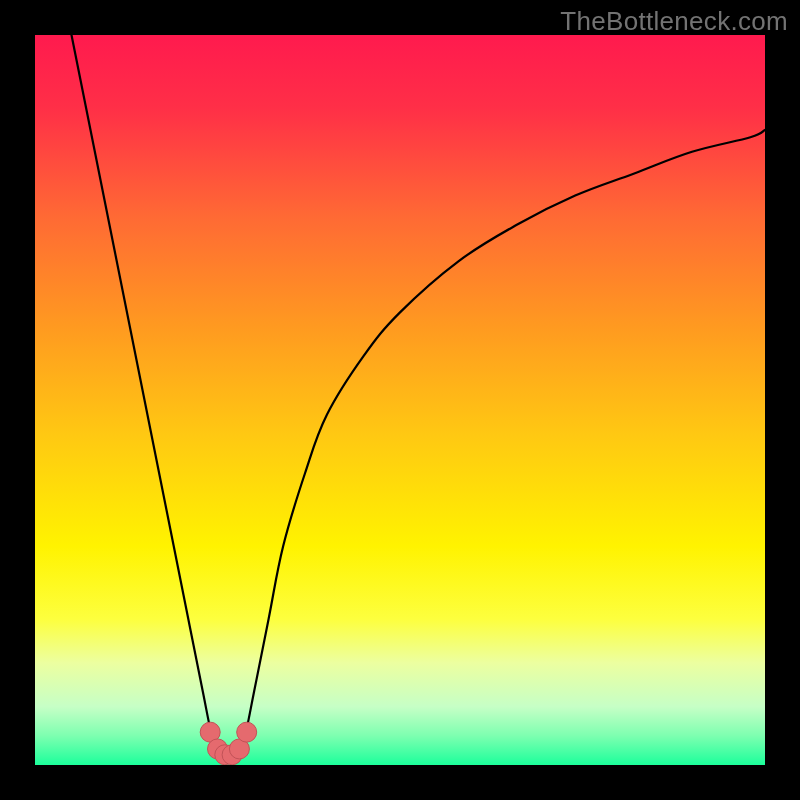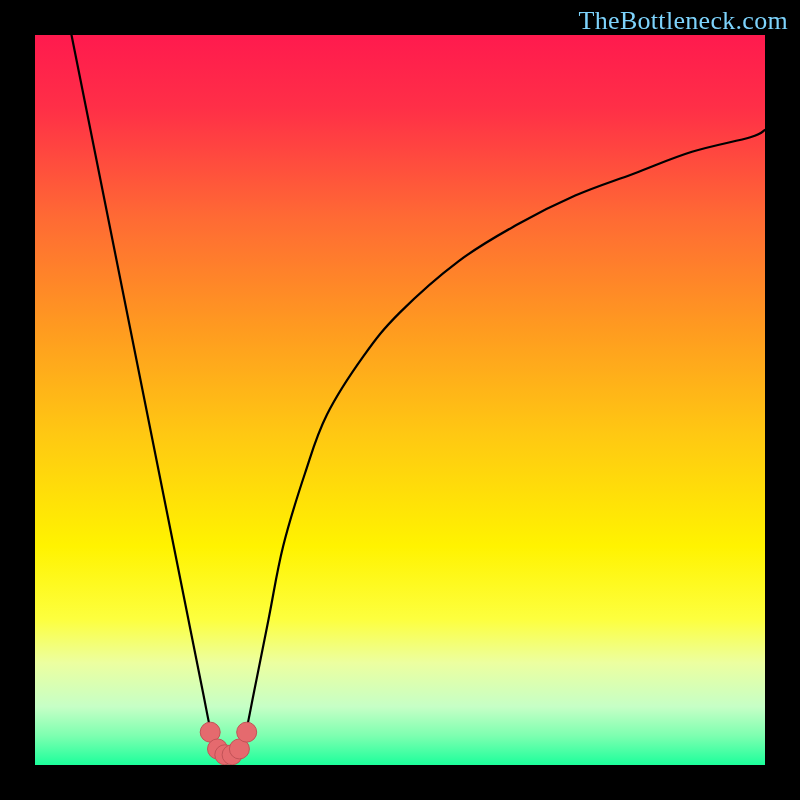--- a/index.html
+++ b/index.html
@@ -22,26 +22,25 @@
     top: 35px;
     left: 35px;
     width: 730px;
     height: 730px;
     overflow: hidden;
   }
   .watermark {
     position: absolute;
     top: 6px;
     right: 12px;
-    color: #7dd3fc;
+    color: #737373;
     font-size: 26px;
     font-weight: 500;
     letter-spacing: 0.3px;
     text-align: center;
-    font-family: Liberation Serif, serif;
   }
   svg {
     display: block;
   }
 </style>
 </head>
 <body>
 
 <div class="frame">
 

